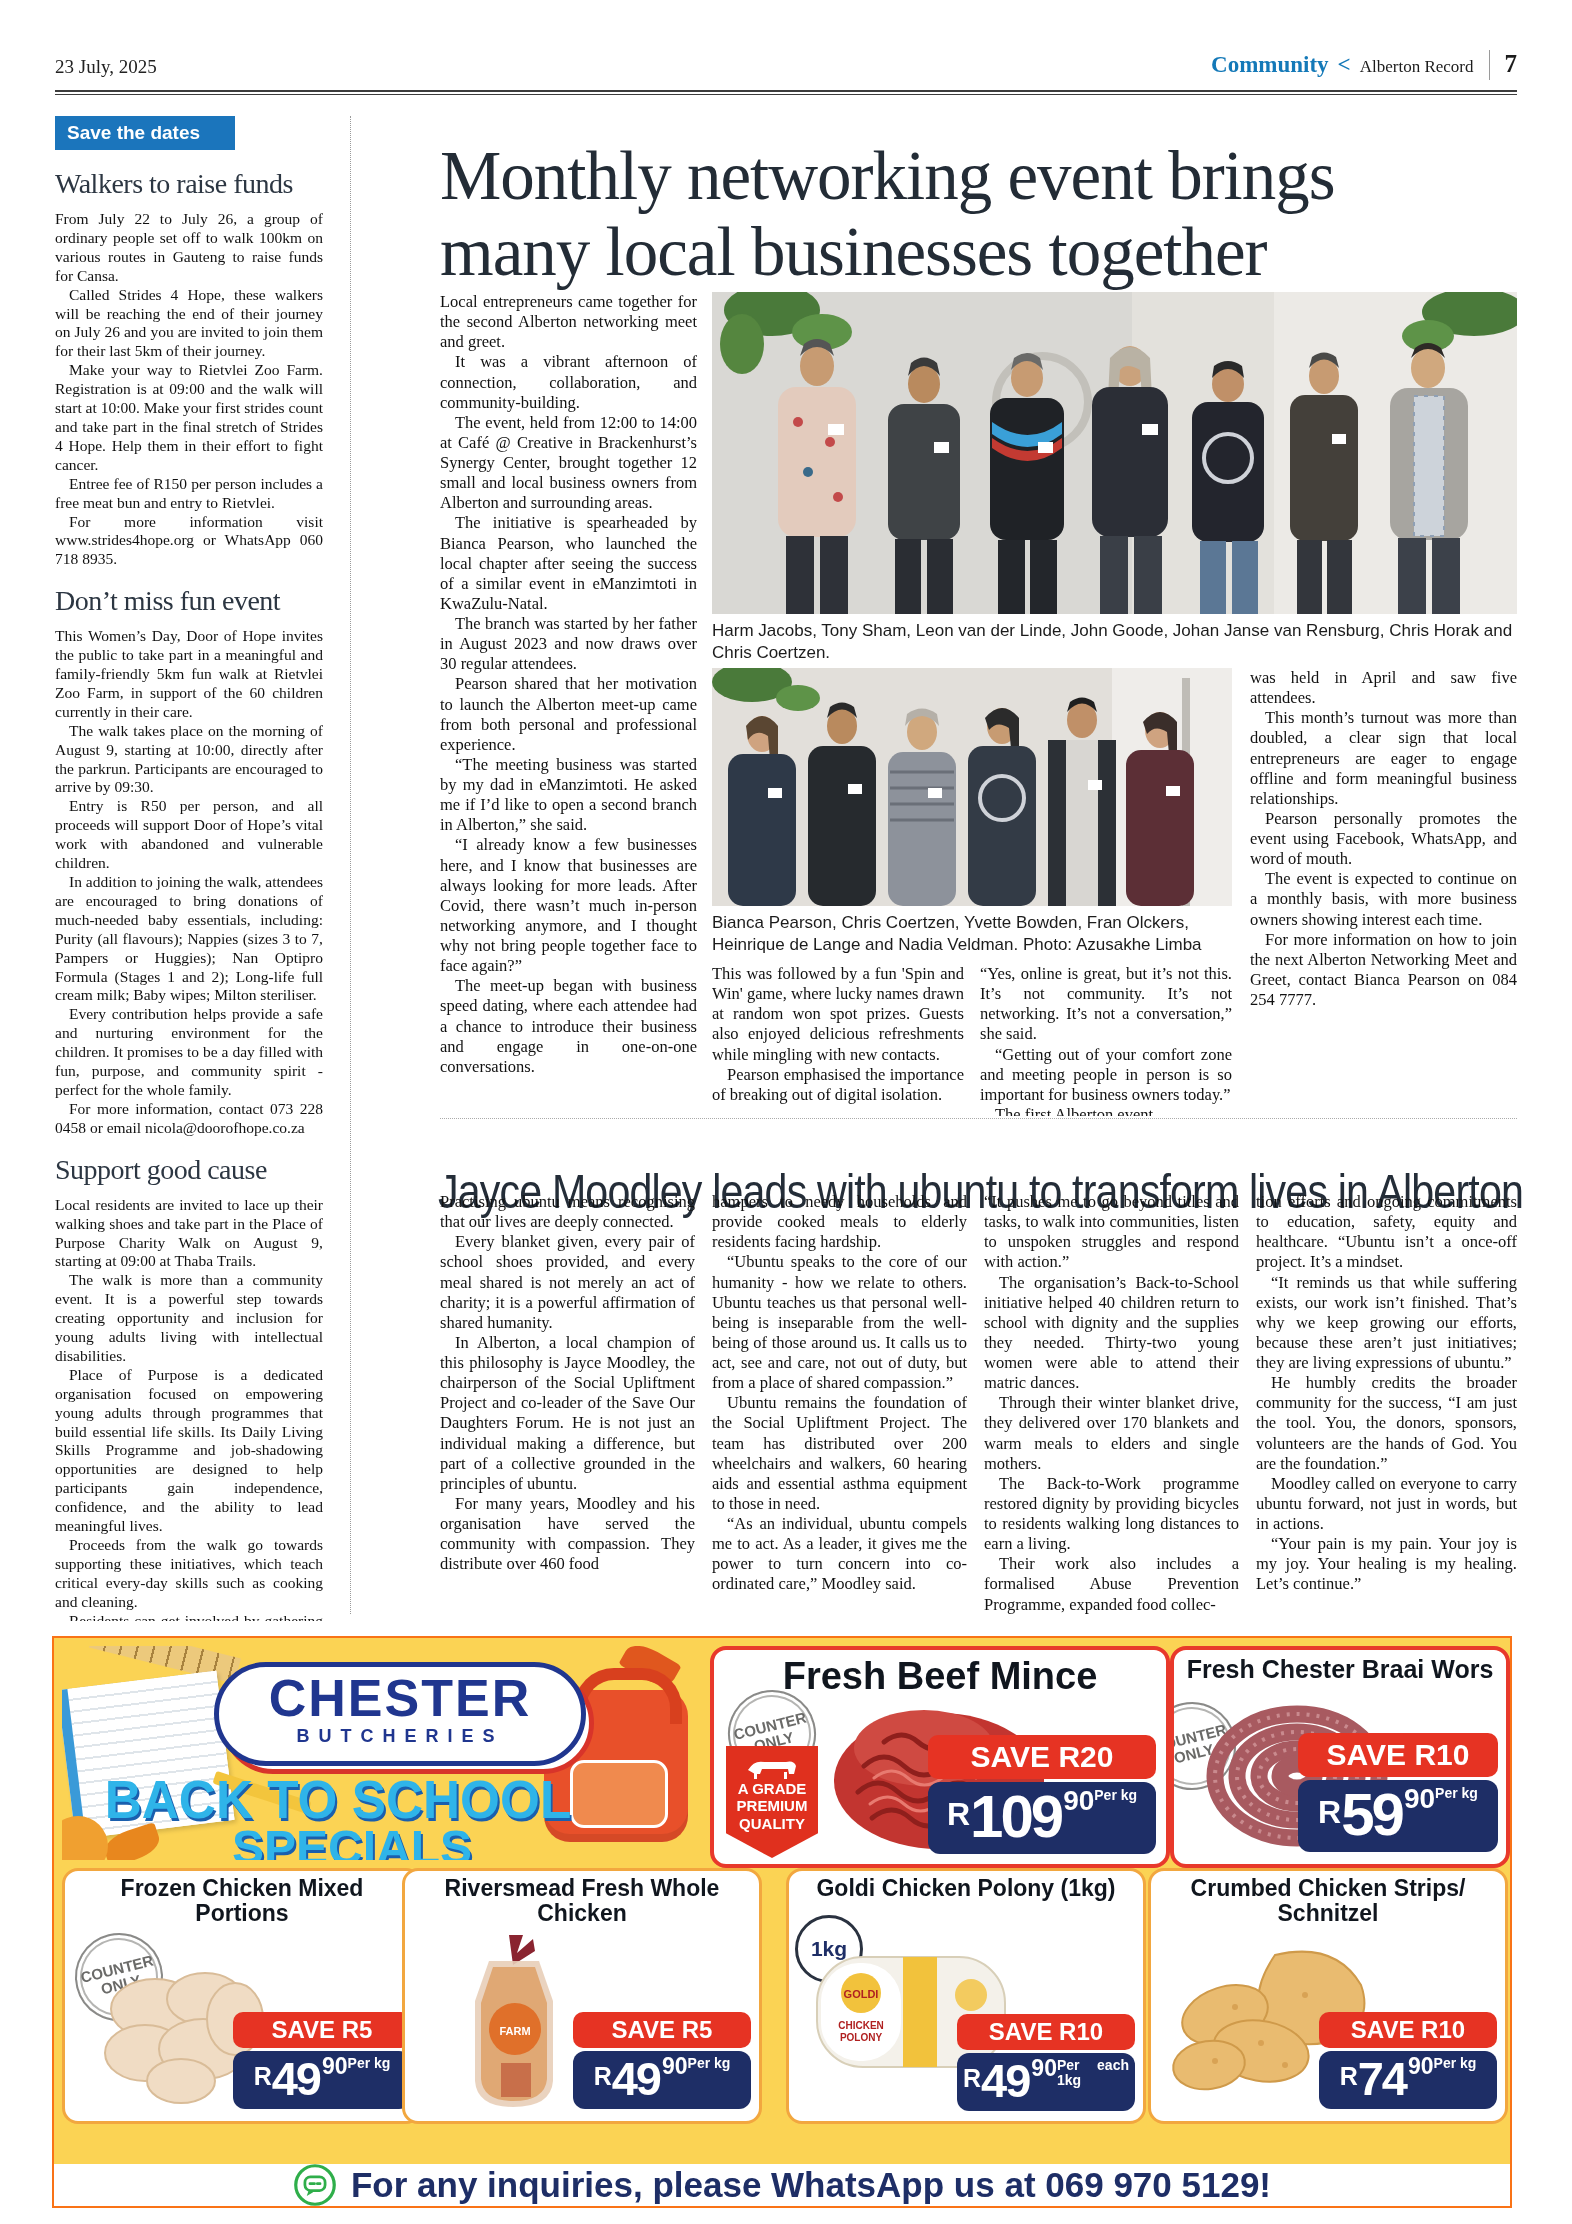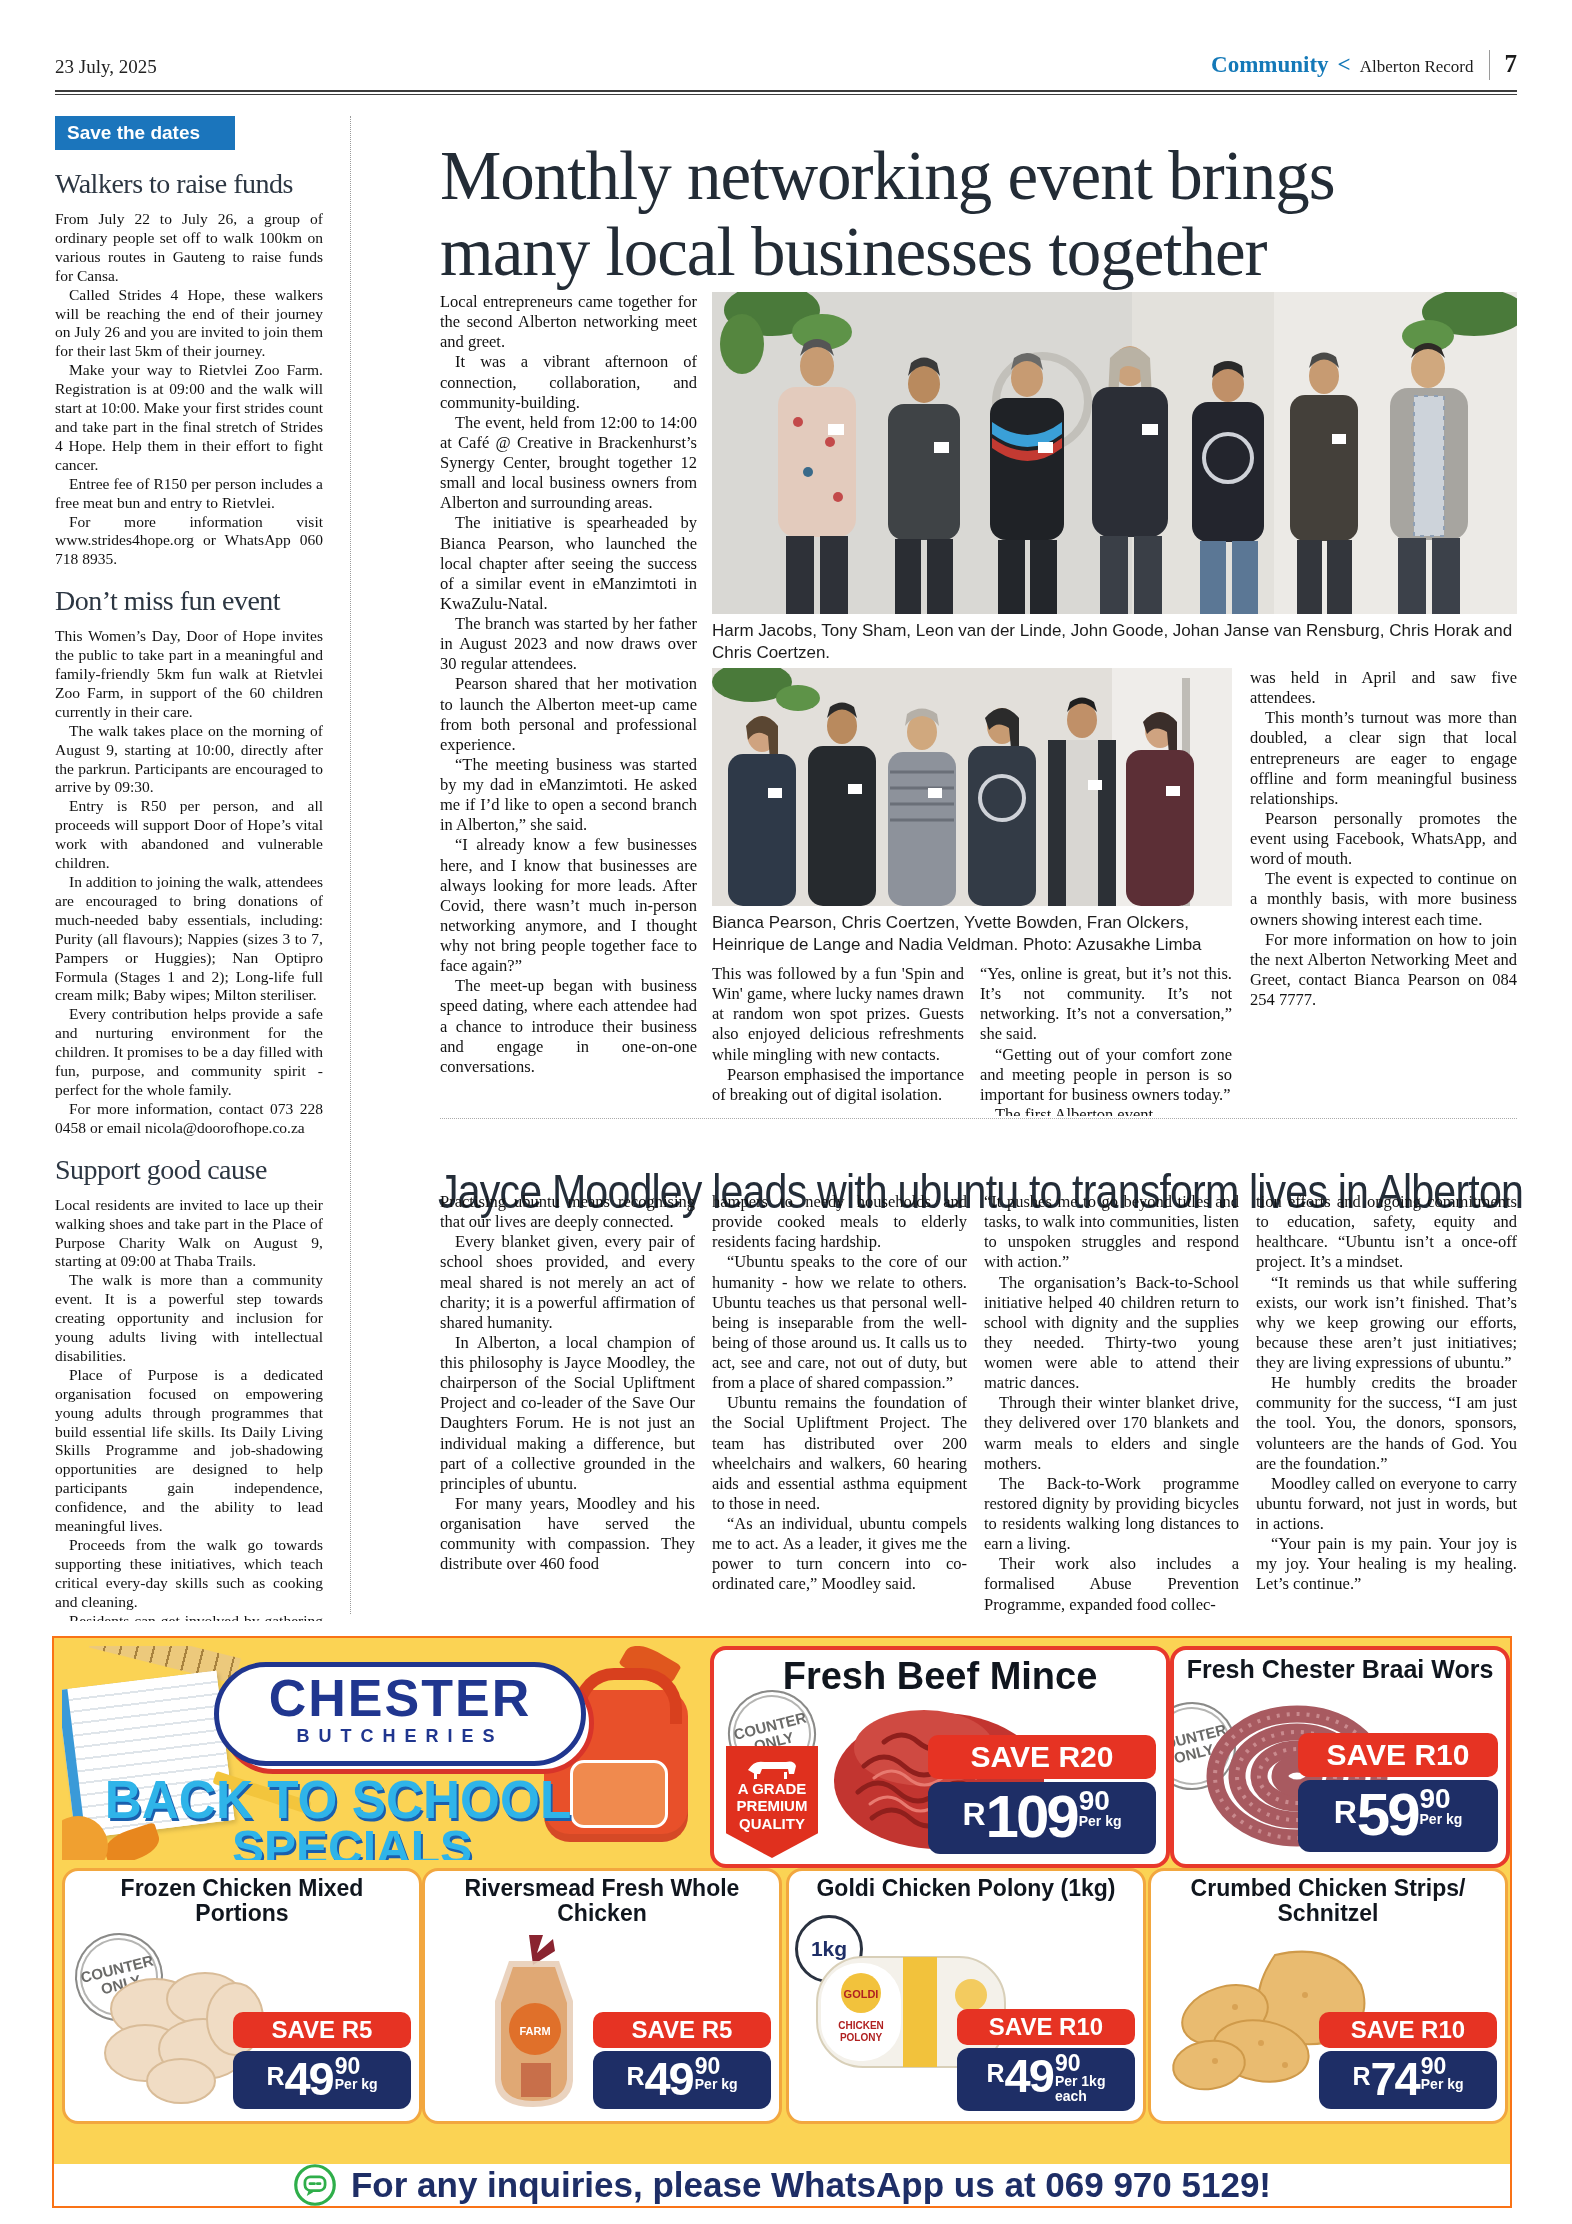--- a/index.html
+++ b/index.html
@@ -89,21 +89,21 @@
   .save{background:#e63323;color:#fff;font-weight:bold;text-align:center;border-radius:10px;}
   .pbox{background:#1e2e66;color:#fff;border-radius:12px;display:flex;justify-content:center;align-items:flex-start;}
   .pstack.lg .save{font-size:30px;padding:5px 0;}
   .pstack.lg .pbox{padding:6px 8px 8px;}
   .pstack.lg .r{font-weight:bold;font-size:32px;margin-top:8px;}
   .pstack.lg .amt{font-weight:bold;font-size:60px;line-height:58px;letter-spacing:-3px;}
   .pstack.sm .save{font-size:24px;padding:4px 0;}
   .pstack.sm .pbox{padding:5px 6px 7px;}
   .pstack.sm .r{font-weight:bold;font-size:25px;margin-top:6px;}
   .pstack.sm .amt{font-weight:bold;font-size:47px;line-height:46px;letter-spacing:-2px;}
-  .frac{display:flex;flex-direction:column;align-items:flex-start;margin-left:2px;text-align:center;}
+  .frac{display:flex;flex-direction:row;align-items:flex-start;margin-left:2px;}
   .pstack.lg .cents{font-weight:bold;font-size:28px;line-height:26px;}
   .pstack.sm .cents{font-weight:bold;font-size:23px;line-height:21px;}
   .unit{font-weight:bold;font-size:14px;line-height:15px;}
   .pimg{position:absolute;}
   .redbar{position:absolute;left:0;right:0;top:488px;height:38px;background:#ee3124;color:#fff;
           display:flex;align-items:center;justify-content:center;font-weight:bold;font-size:21px;}
   .wabar{position:absolute;left:0;right:0;top:526px;height:42px;background:#fff;
          display:flex;align-items:center;justify-content:center;gap:14px;}
   .wabar .txt{font-weight:bold;font-size:35px;color:#1e2e66;}
 </style>
@@ -468,21 +468,21 @@
           <span class="r">R</span>
           <span class="amt">49</span>
           <span class="frac">
               <span class="cents">90</span>
               <span class="unit">Per kg</span>
             </span>
         </div>
       </div>
     </div>
 
-    <div class="card orange" style="left:368px;top:230px;width:354px;height:250px;">
+    <div class="card orange" style="left:348px;top:230px;width:354px;height:250px;">
       <div class="title t-sm">Riversmead Fresh Whole Chicken</div>
       <div class="pimg" style="left:44px;top:62px;">
         <svg width="130" height="180" viewBox="0 0 130 180">
             <path d="M60 2 l14 0 l-6 18 l16 -14 l2 12 l-22 14 z" fill="#8a2430"></path>
             <path d="M40 28 l50 0 l14 40 l0 80 q-2 26 -40 26 q-36 0 -38 -26 l0 -80 z" fill="#e8ceb8" opacity=".9"></path>
             <path d="M44 34 l42 0 l12 36 l0 76 q-2 22 -34 22 q-30 0 -32 -22 l0 -76 z" fill="#e0a874"></path>
             <circle cx="66" cy="96" r="26" fill="#e0702a"></circle>
             <text x="66" y="102" text-anchor="middle" font-family="Liberation Sans" font-size="11" font-weight="bold" fill="#fff">FARM</text>
             <rect x="52" y="130" width="30" height="34" fill="#b84a2e" opacity=".6"></rect>
           </svg>

